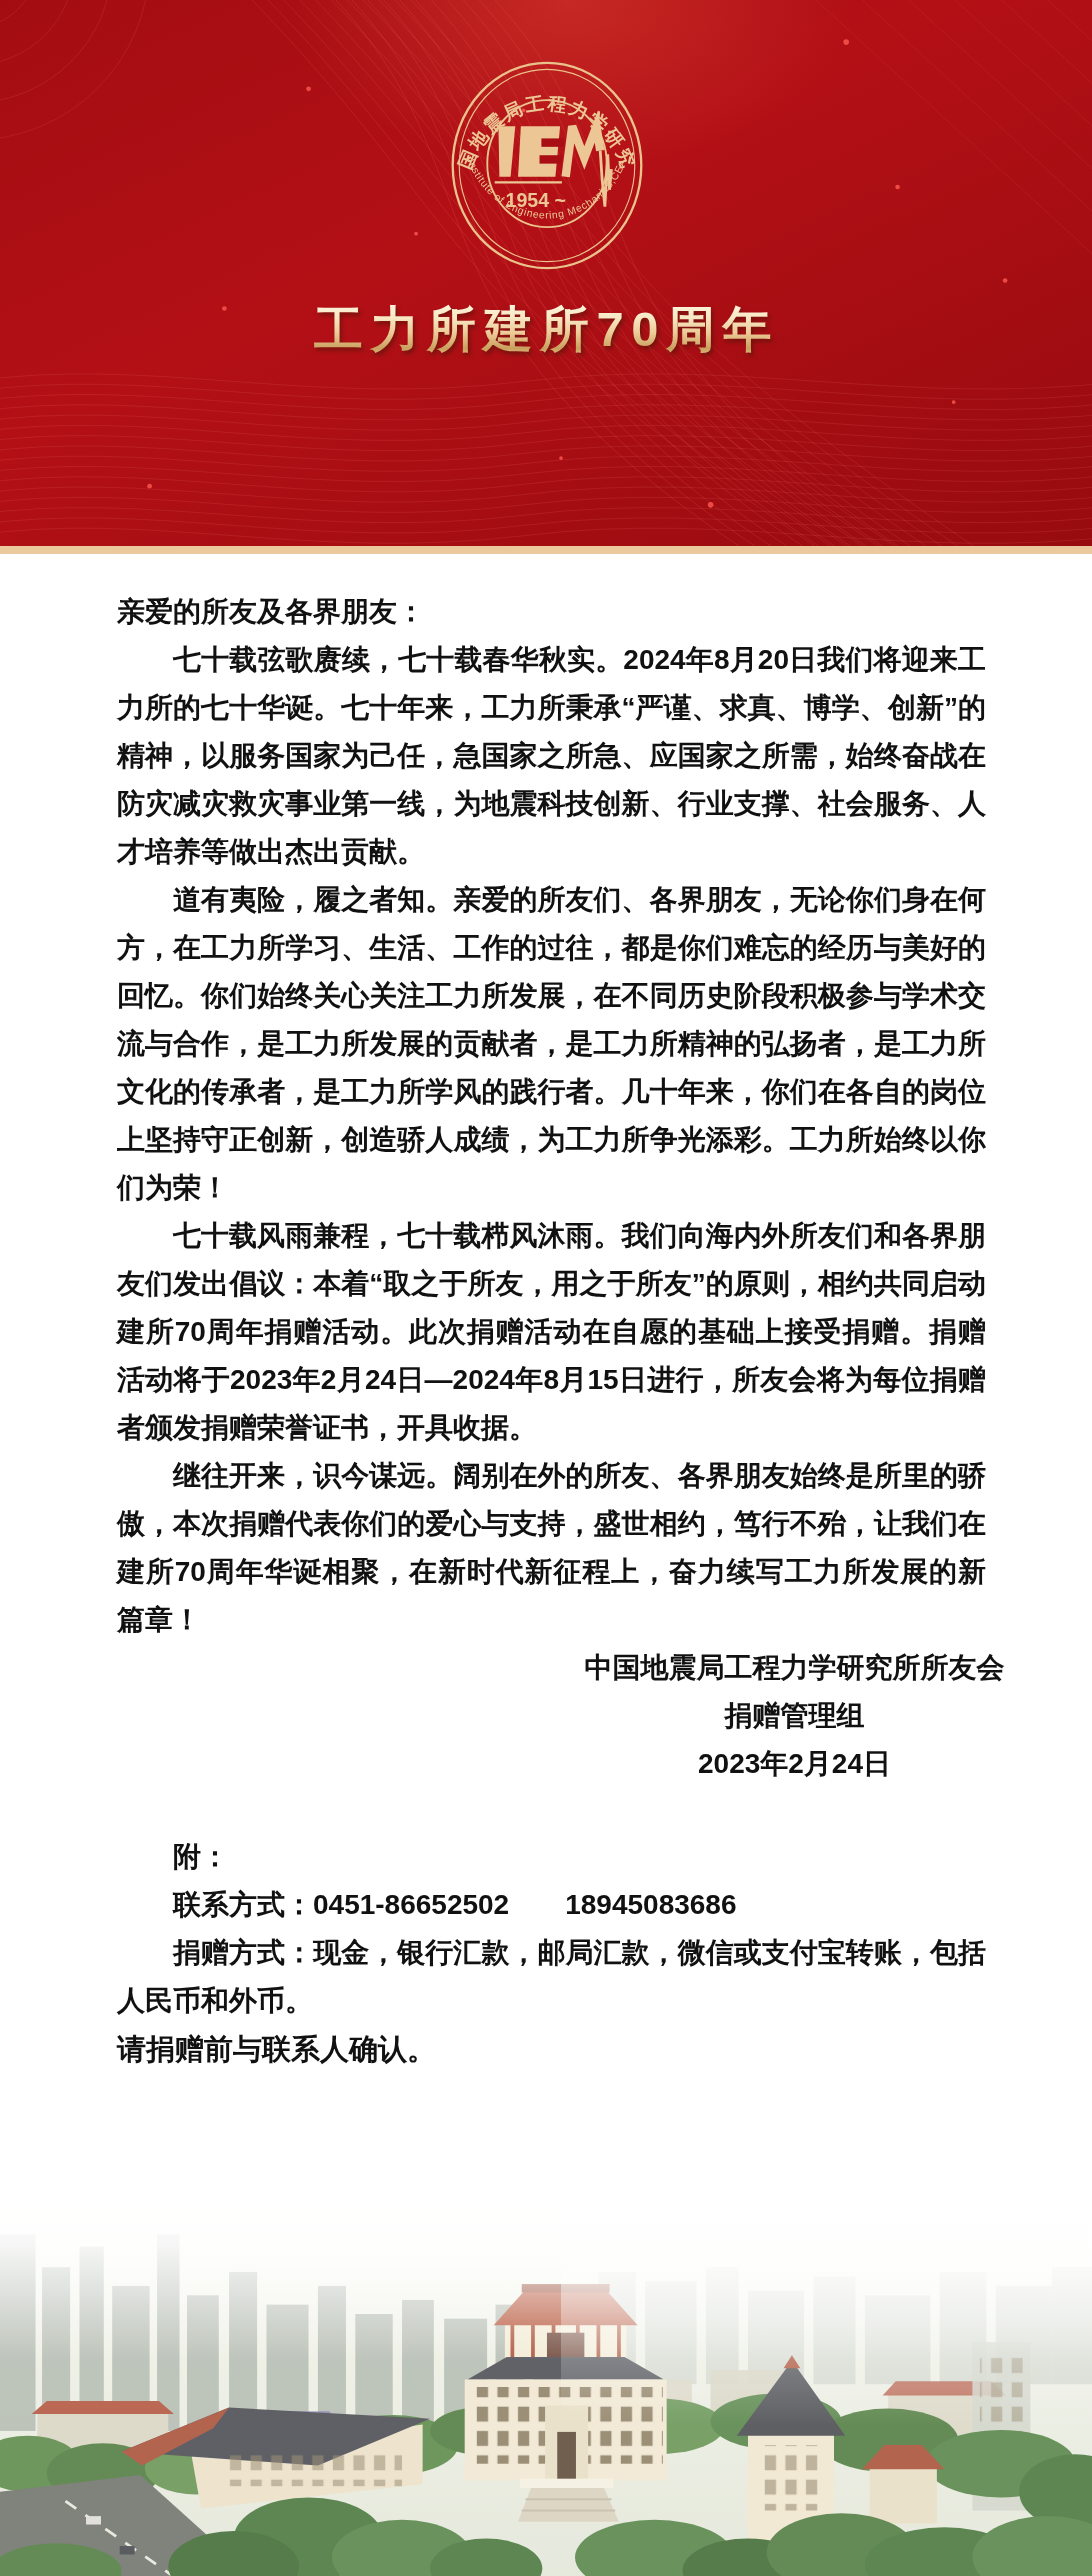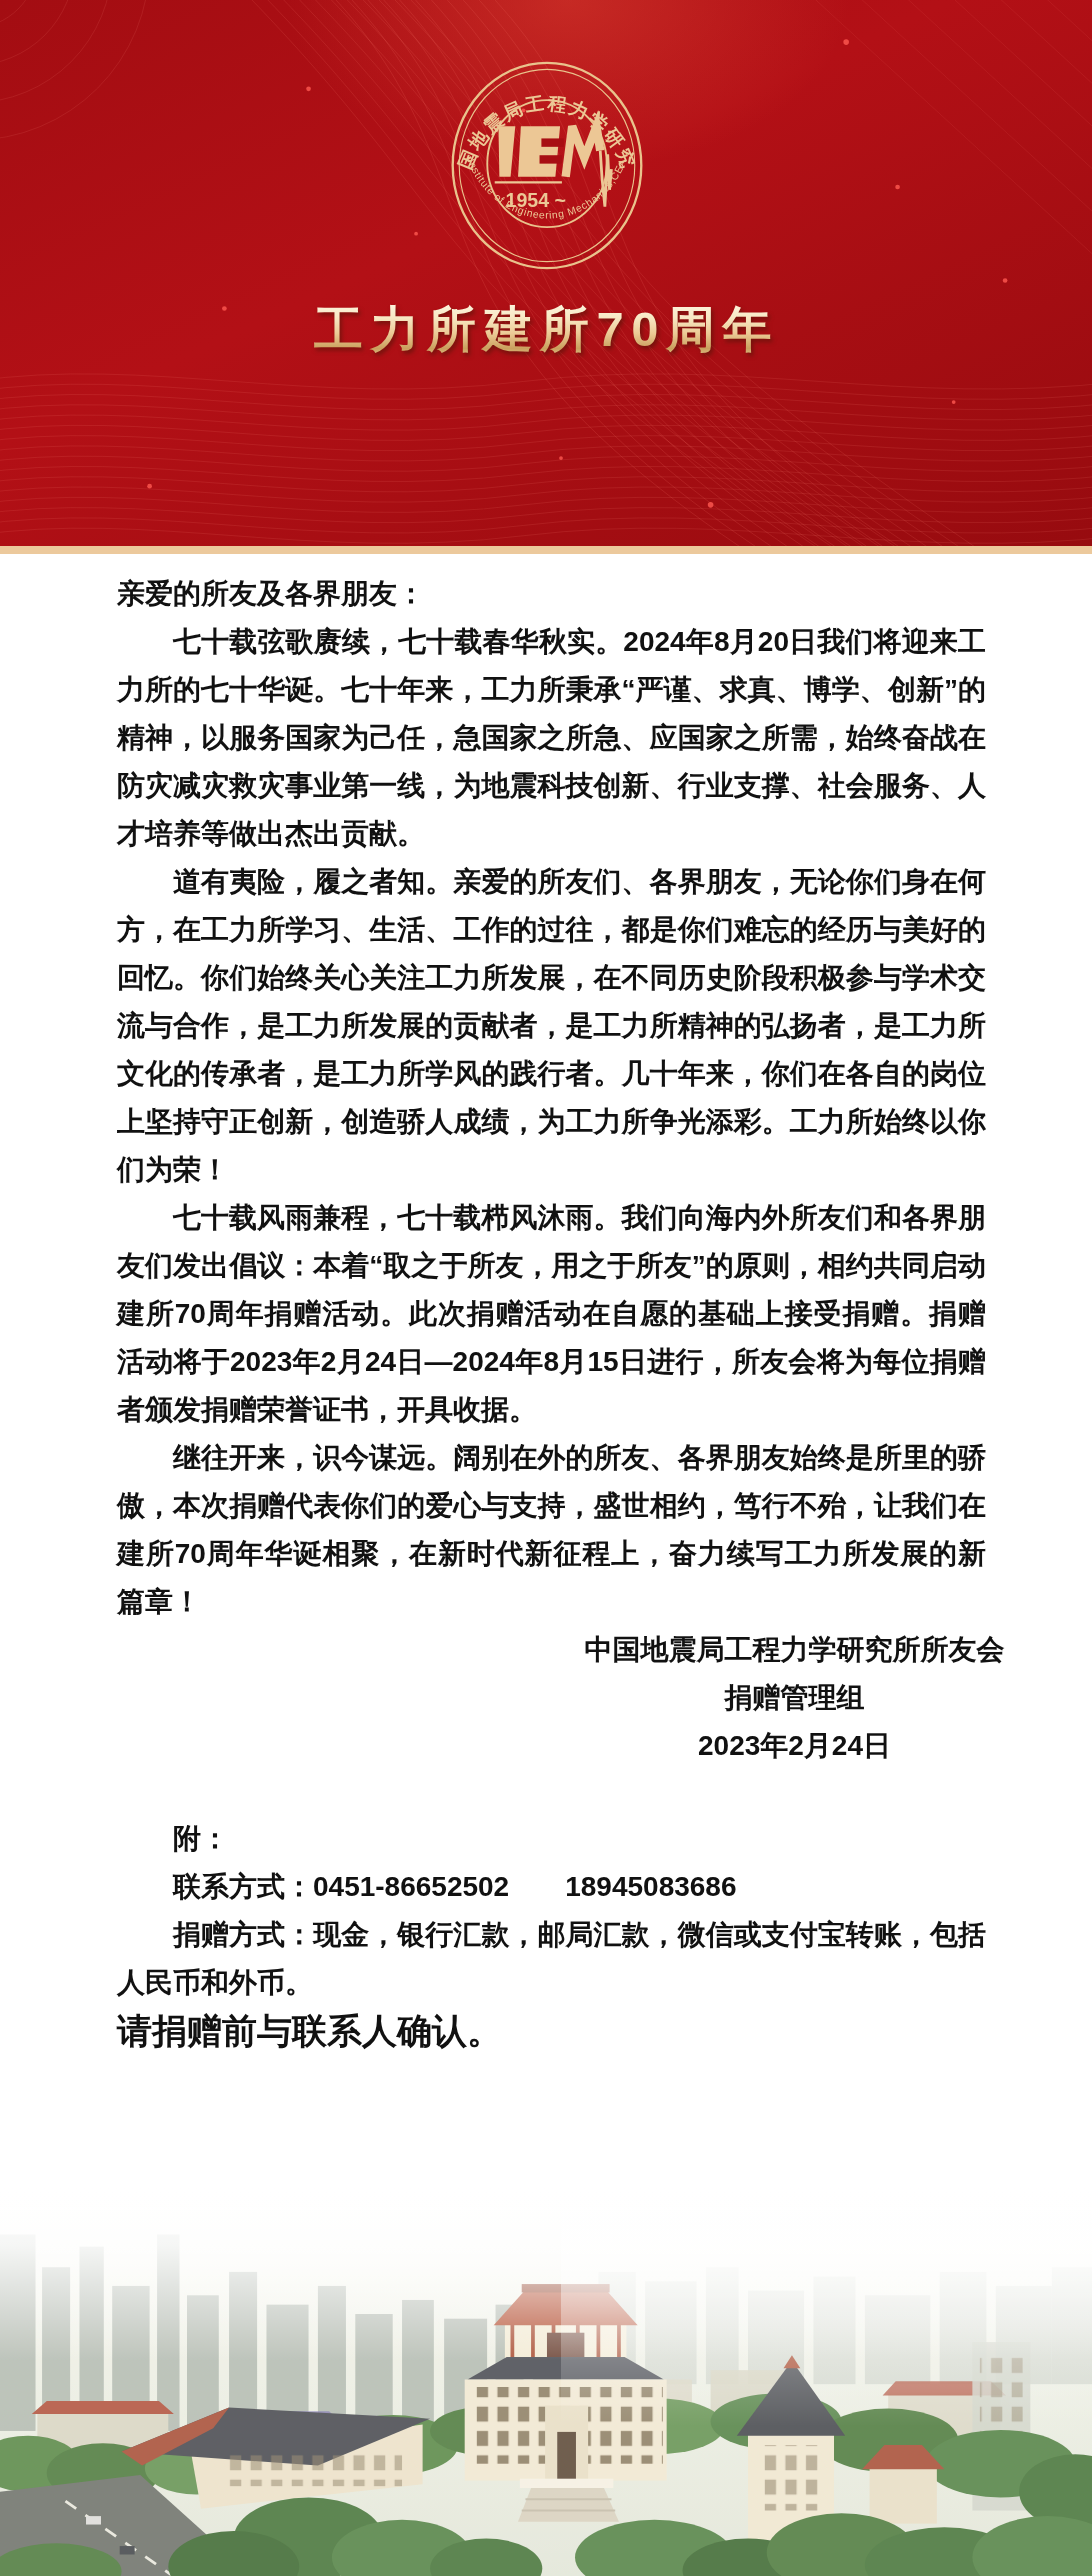--- a/index.html
+++ b/index.html
@@ -15,32 +15,32 @@
   .gold-text{
     text-align:center;font-weight:bold;color:transparent;
     background:linear-gradient(180deg,#fff8e8 0%,#f8e9c6 30%,#ecca96 55%,#caa05e 78%,#f2ddb2 100%);
     -webkit-background-clip:text;background-clip:text;-webkit-text-fill-color:transparent;
     filter:drop-shadow(2.8px 3.7px 1.9px rgba(70,22,6,.55));
   }
   .title1{position:absolute;left:0;right:0;top:297px;font-size:49px;letter-spacing:7.5px;}
   .title2{position:absolute;left:0;right:0;top:393px;font-size:97px;letter-spacing:28px;}
   .strip{width:100%;height:7.5px;background:#ecc99c;}
   
-  .letter{position:relative;z-index:2;padding:16px 107px 0 117px;
+  .letter{position:relative;z-index:2;padding:34px 107px 0 117px;
           font-size:28px;line-height:48px;color:#111;font-weight:600;
           font-family:"Liberation Sans",sans-serif;}
   .letter p{margin:0;text-align:justify;}
   .salutation{font-weight:800;}
   .para{text-indent:2em;}
   .signature{text-align:center;transform:translateX(243px);}
   .signature div{white-space:nowrap;}
   .attachment{margin-top:45px;}
   .attachment p{text-indent:2em;}
   .notice{margin-top:3.7px;text-align:center;text-indent:0 !important;
-          font-weight:800;font-size:35px;position:relative;z-index:3;}
+          font-weight:800;font-size:29px;position:relative;z-index:3;}
   
   .photo{position:absolute;left:0;bottom:0;width:1093px;height:393px;z-index:1;}
   .photo svg{display:block;width:100%;height:100%;}
 </style>
 </head>
 <body>
 
 <div class="page">
 
   <header class="hero">

